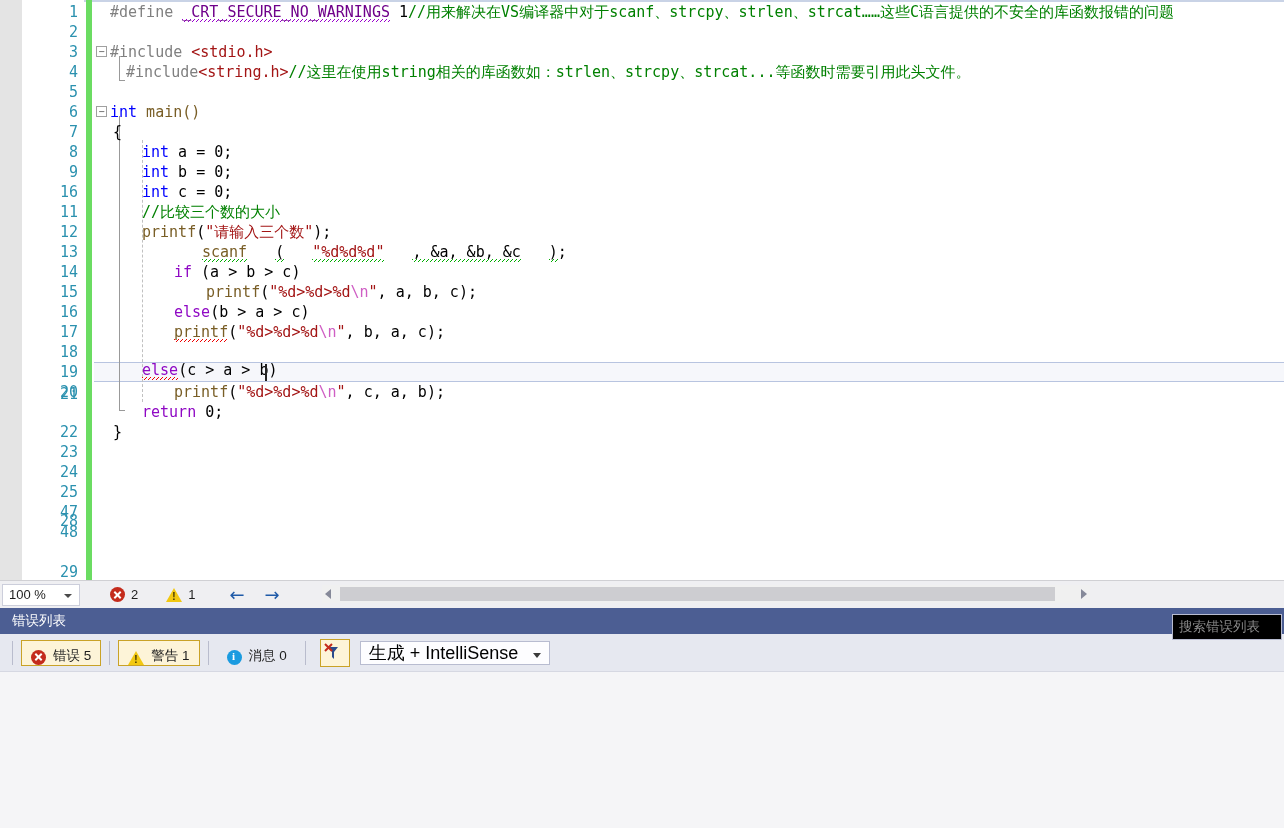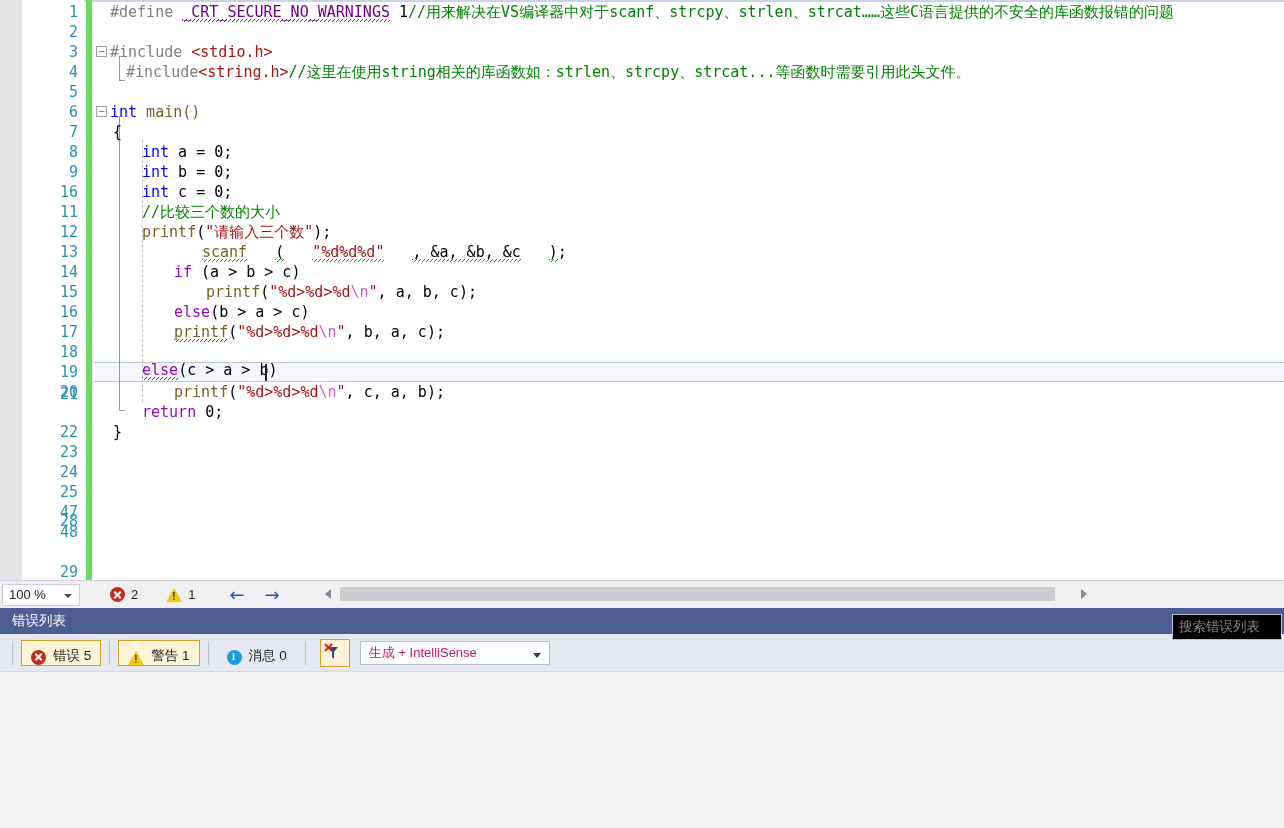--- a/index.html
+++ b/index.html
@@ -150,21 +150,21 @@
     background:#fdf4d8; border:1px solid #c9a227; padding:0 9px;
     font-size:13.5px; color:#1e1e1e;
   }
   .pill.flat { background:transparent; border:1px solid transparent; }
   .ic-info { width:15px;height:15px;border-radius:50%;background:#1a9be0;position:relative;display:inline-block;}
   .ic-info:after{content:"i";position:absolute;left:5.5px;top:0px;color:#fff;font-size:11px;font-weight:bold;font-family:"Liberation Serif",serif;}
   #filter-btn { width:30px;height:28px;background:#fdf4d8;border:1px solid #c9a227;
     position:relative; margin-left:6px; }
   #buildsel {
     width:190px;height:24px;background:#fdfdff;border:1px solid #b8bcd0;
-    display:flex;align-items:center;padding-left:8px;font-size:13px;color:#be185d;position:relative;margin-left:10px;
+    display:flex;align-items:center;padding-left:8px;font-size:18px;color:#000000;position:relative;margin-left:10px;
   }
   #buildsel .caret{position:absolute;right:8px;top:11px;width:0;height:0;
     border-left:4px solid transparent;border-right:4px solid transparent;border-top:5px solid #3a3a3a;}
   #el-search {
     position:absolute; right:2px; top:6px; width:110px; height:26px;
     background:#000000; border:1px solid #b8bcd0; display:flex; align-items:center;
     padding-left:6px; font-size:13.5px; color:#8a8a8a;
   }
 </style>
 </head>

